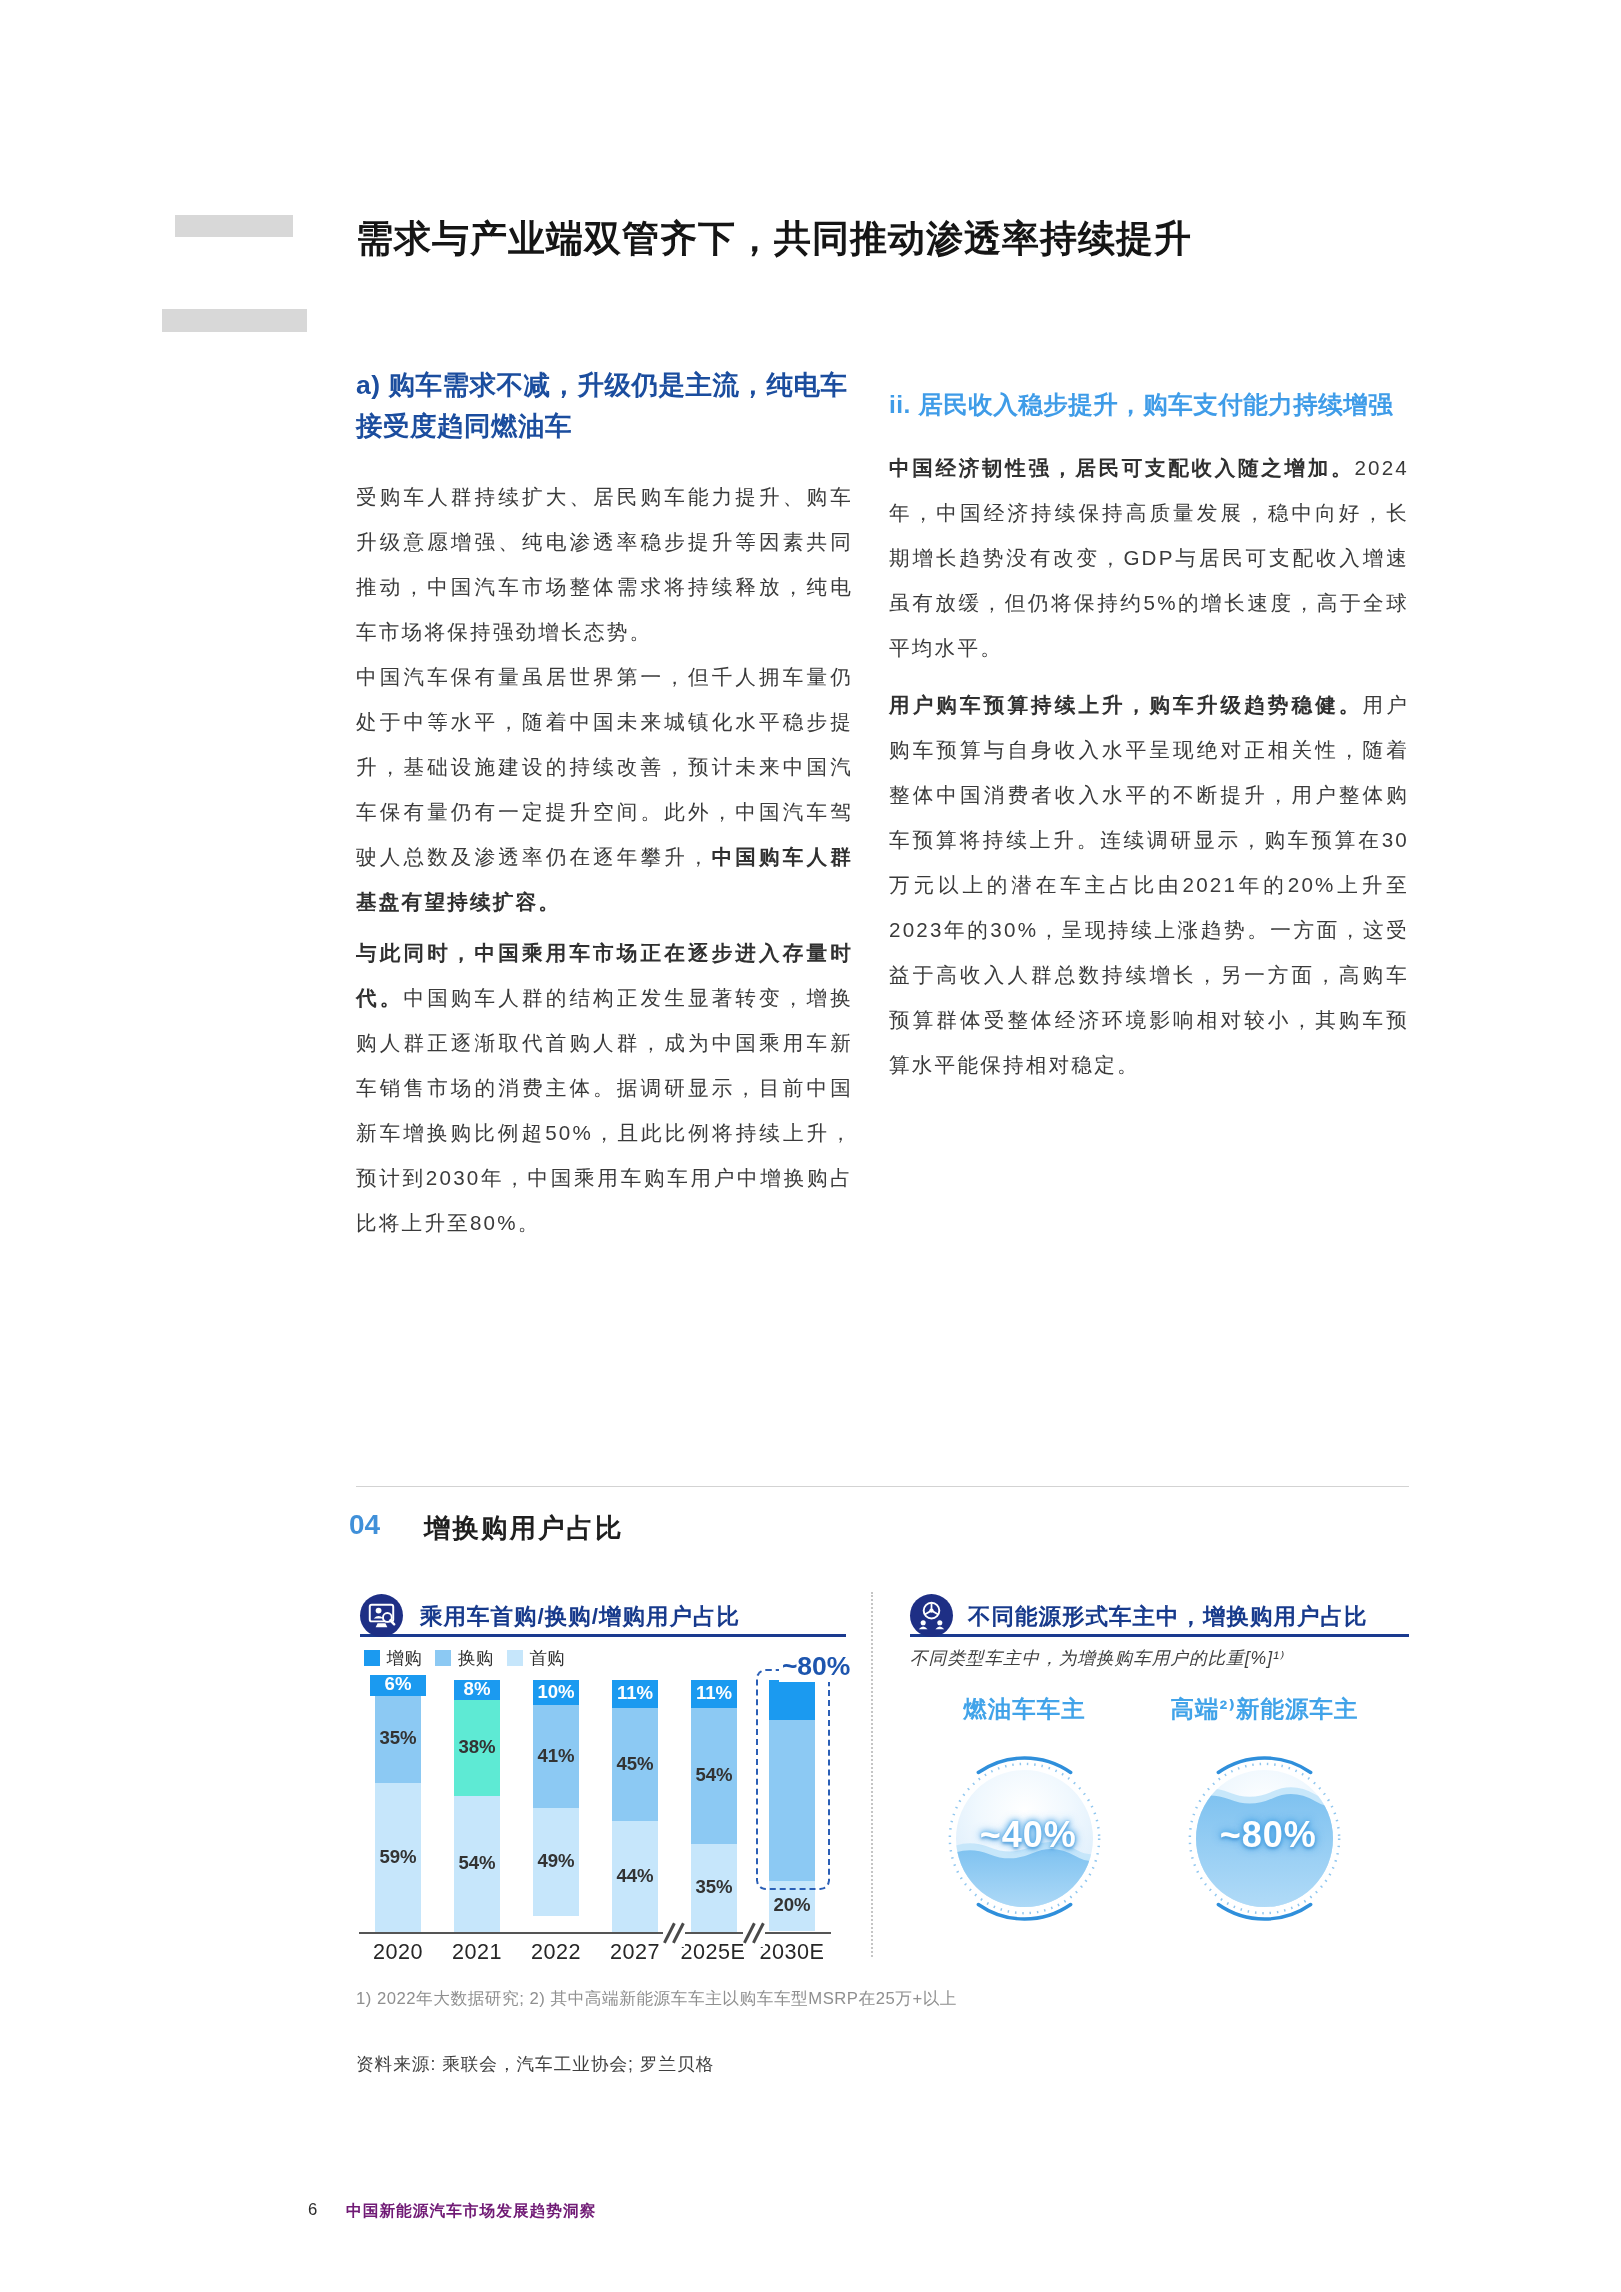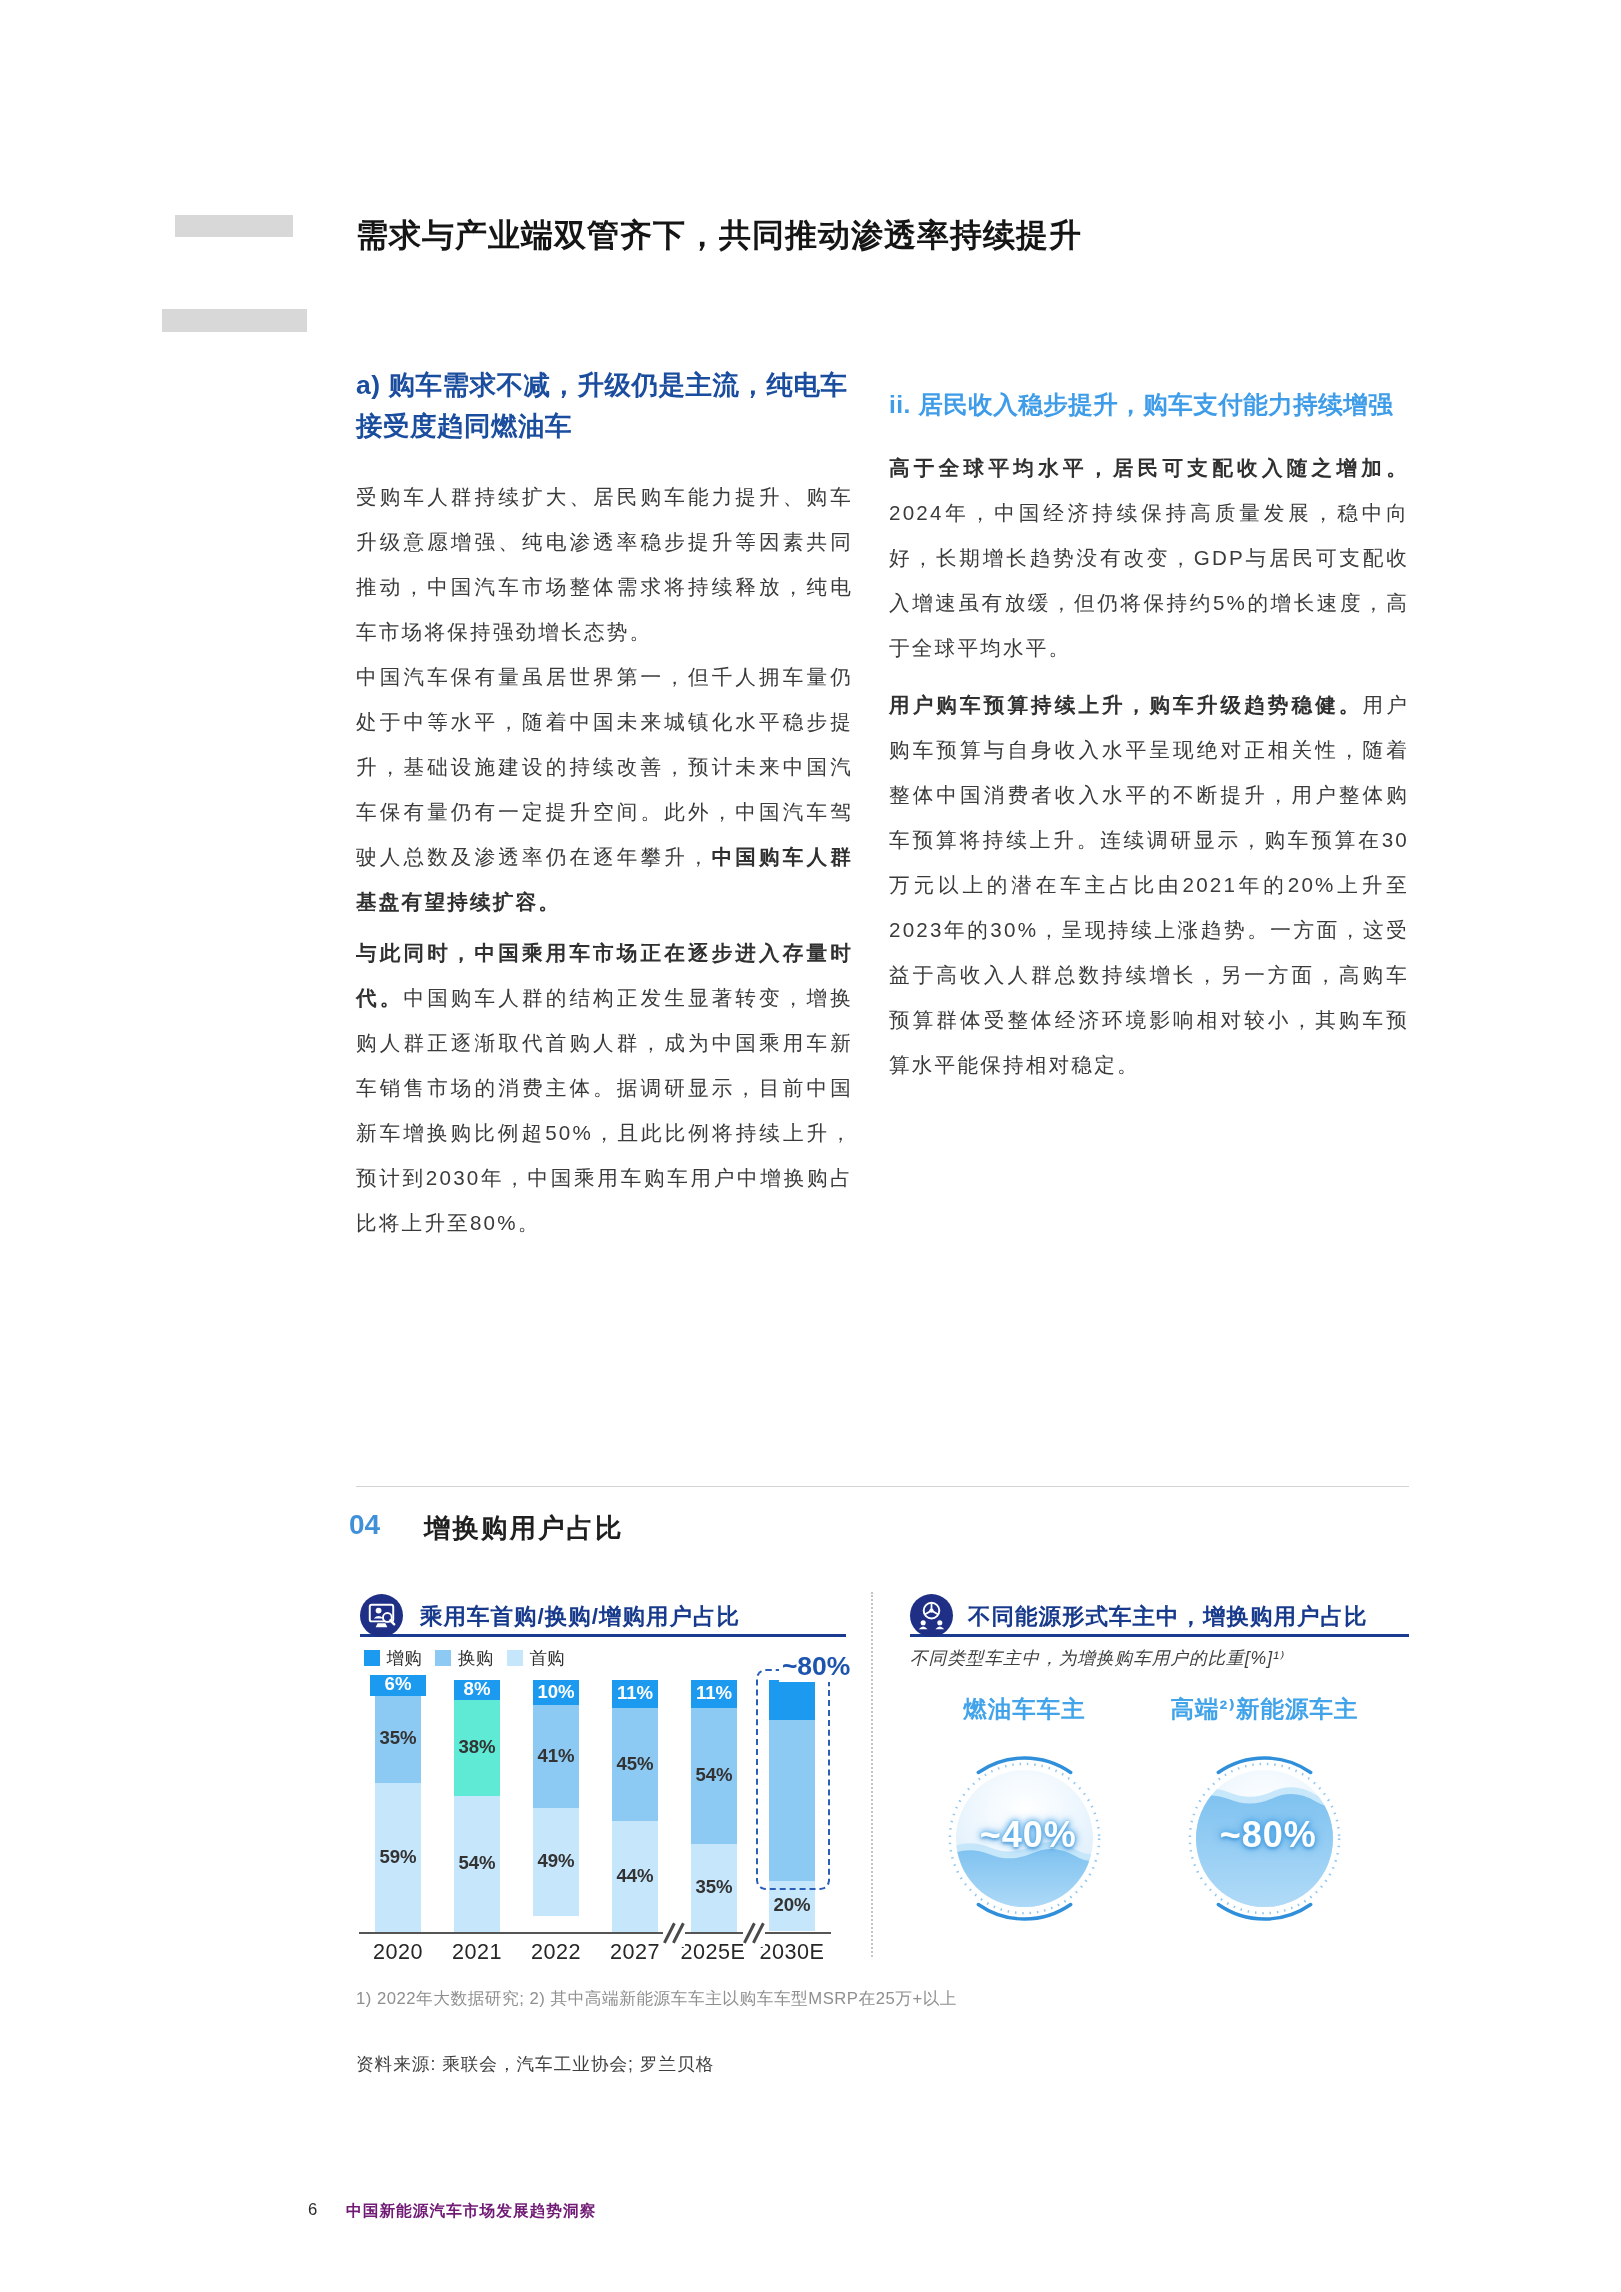--- a/index.html
+++ b/index.html
@@ -5,21 +5,21 @@
   html,body{margin:0;padding:0;background:#888;}
   #page{
     position:relative;width:1621px;height:2293px;background:#ffffff;
     font-family:"Liberation Sans","DejaVu Sans",sans-serif;overflow:hidden;
   }
   
   .gray-bar{position:absolute;background:#d8d8d8;}
   
   #main-title{
     position:absolute;left:356px;top:214px;width:1059px;
-    font-size:32px;font-weight:800;color:#151515;letter-spacing:1px;
+    font-size:37px;font-weight:800;color:#151515;letter-spacing:1px;
   }
   
   .col{position:absolute;top:365px;color:#3a3a3a;}
   #col-left{left:356px;width:497px;}
   #col-right{left:889px;width:520px;}
   .h-a{
     font-size:26.5px;line-height:41px;font-weight:700;color:#1b4d9e;
     letter-spacing:0.5px;margin:0 0 26.5px 0;
   }
   .h-i{
@@ -105,21 +105,21 @@
 
   <div class="col" id="col-left">
     <div class="h-a">a) 购车需求不减，升级仍是主流，纯电车接受度趋同燃油车</div>
     <p class="body-p">受购车人群持续扩大、居民购车能力提升、购车升级意愿增强、纯电渗透率稳步提升等因素共同推动，中国汽车市场整体需求将持续释放，纯电车市场将保持强劲增长态势。</p>
     <p class="body-p mb-sm"><span>中国汽车保有量虽居世界第一，但千人拥车量仍处于中等水平，随着中国未来城镇化水平稳步提升，基础设施建设的持续改善，预计未来中国汽车保有量仍有一定提升空间。此外，中国汽车驾驶人总数及渗透率仍在逐年攀升，</span><b>中国购车人群基盘有望持续扩容。</b></p>
     <p class="body-p"><b>与此同时，中国乘用车市场正在逐步进入存量时代。</b><span>中国购车人群的结构正发生显著转变，增换购人群正逐渐取代首购人群，成为中国乘用车新车销售市场的消费主体。据调研显示，目前中国新车增换购比例超50%，且此比例将持续上升，预计到2030年，中国乘用车购车用户中增换购占比将上升至80%。</span></p>
   </div>
 
   <div class="col" id="col-right">
     <div class="h-i"><span>ii.</span>&nbsp;<span>居民收入稳步提升，购车支付能力持续增强</span></div>
-    <p class="body-p mb-md"><b>高于全球平均水平，居民可支配收入随之增加。</b><span>2024年，中国经济持续保持高质量发展，稳中向好，长期增长趋势没有改变，GDP与居民可支配收入增速虽有放缓，但仍将保持约5%的增长速度，高于全球平均水平。</span></p>
+    <p class="body-p mb-md"><b>中国经济韧性强，居民可支配收入随之增加。</b><span>2024年，中国经济持续保持高质量发展，稳中向好，长期增长趋势没有改变，GDP与居民可支配收入增速虽有放缓，但仍将保持约5%的增长速度，高于全球平均水平。</span></p>
     <p class="body-p"><b>用户购车预算持续上升，购车升级趋势稳健。</b><span>用户购车预算与自身收入水平呈现绝对正相关性，随着整体中国消费者收入水平的不断提升，用户整体购车预算将持续上升。连续调研显示，购车预算在30万元以上的潜在车主占比由2021年的20%上升至2023年的30%，呈现持续上涨趋势。一方面，这受益于高收入人群总数持续增长，另一方面，高购车预算群体受整体经济环境影响相对较小，其购车预算水平能保持相对稳定。</span></p>
   </div>
 
   <div id="fig-divider"></div>
   <div id="fig-number">04</div>
   <div id="fig-title">增换购用户占比</div>
 
   <div class="panel-icon" style="left:360px;top:1594px;">
     <svg width="43" height="43" viewBox="0 0 44 44">
       <rect x="10" y="11" width="24" height="17" rx="2" fill="none" stroke="#ffffff" stroke-width="2"></rect>

